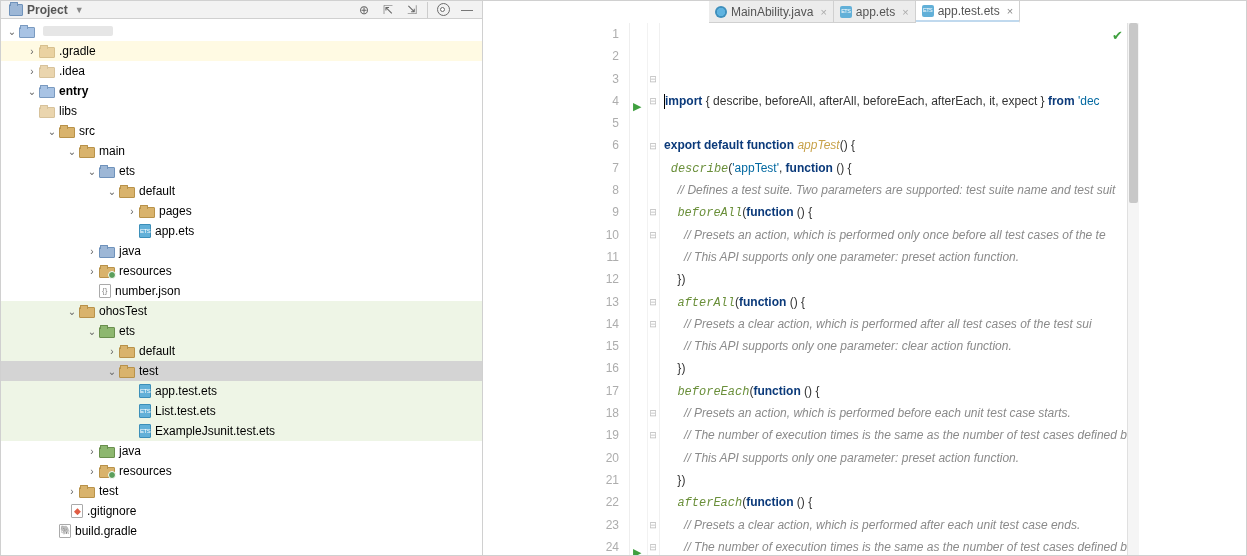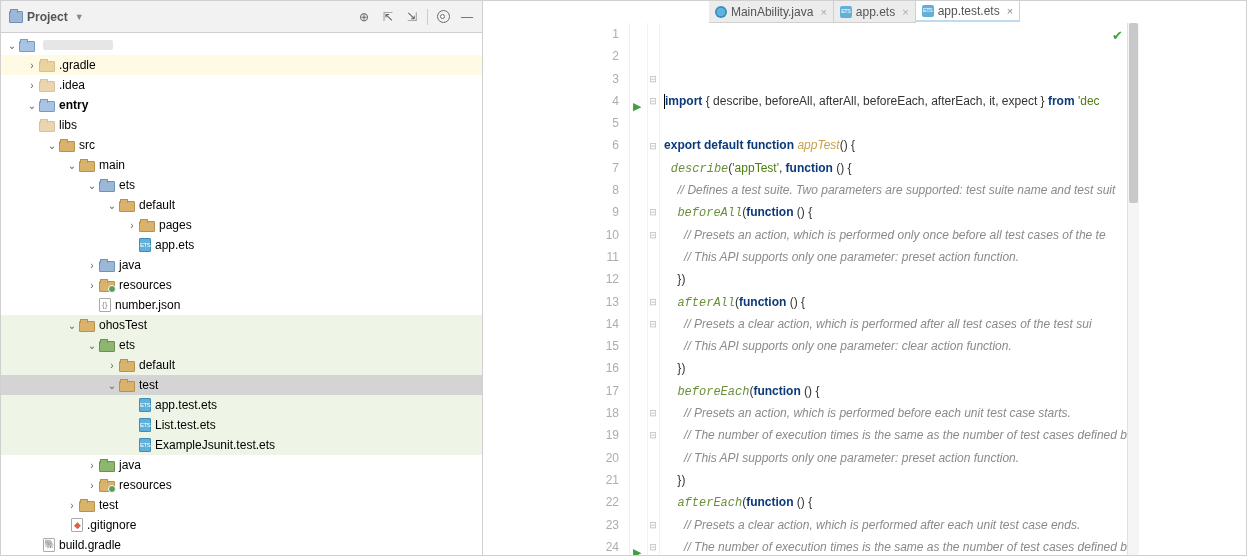--- a/index.html
+++ b/index.html
@@ -1,20 +1,20 @@
 <!DOCTYPE html>
 <html><head>
 <meta charset="utf-8">
 <style>
 * { margin: 0; padding: 0; box-sizing: border-box; font-family: "Segoe UI", Arial, sans-serif; font-size: 12px; }
 body { background: #fff; overflow: hidden; display: flex; width: 1247px; height: 556px; border: 1px solid #d0d0d0; }
 
 
 .project-panel { width: 482px; height: 100%; border-right: 1px solid #d0d0d0; display: flex; flex-direction: column; }
-.project-header { height: 32px; border-bottom: 1px solid #d0d0d0; display: flex; align-items: center; padding: 0 4px 0 8px; background: #f2f2f2; color: #555; }
+.project-header { height: 18px; border-bottom: 1px solid #d0d0d0; display: flex; align-items: center; padding: 0 4px 0 8px; background: #f2f2f2; color: #555; }
 .project-header .title-wrap { display: flex; align-items: center; gap: 4px; flex: 1; }
 .project-header .hdr-icon { width: 14px; height: 12px; background: #9db7d6; border: 1px solid #6f92bb; border-radius: 1px; position: relative; }
 .project-header .hdr-icon::before { content: ""; position: absolute; top: -3px; left: 0; width: 6px; height: 3px; background: #9db7d6; border: 1px solid #6f92bb; border-bottom: none; border-radius: 1px 1px 0 0; }
 .project-header .title { font-weight: bold; color: #555; }
 .project-header .dropdown-arrow { color: #888; font-size: 9px; margin-left: 3px; }
 .header-actions { display: flex; gap: 2px; align-items: center; }
 .header-btn { width: 22px; height: 20px; display: flex; align-items: center; justify-content: center; color: #666; cursor: pointer; }
 .header-divider { width: 1px; height: 16px; background: #ccc; margin: 0 2px; }
 
 .gear-icon { width: 13px; height: 13px; border: 1.5px solid #6b6b6b; border-radius: 50%; position: relative; }
@@ -74,21 +74,21 @@
 .run-gutter .play { position: absolute; left: 3px; color: #3fa03f; font-size: 11px; }
 .fold-gutter { width: 12px; position: relative; border-right: 1px solid #f0f0f0; }
 .fold-gutter .fold-mark { position: absolute; left: 0; width: 10px; height: 10px; color: #bbb; font-size: 9px; text-align: center; line-height: 10px; }
 .code { flex: 1; padding-left: 4px; white-space: pre; overflow: hidden; color: #333; position: relative; }
 .code .line { height: 22.3px; }
 
 
 .kw { color: #0b3a7a; font-weight: bold; }
 .fn { color: #c8a24a; font-style: italic; }
 .fncall { color: #6a8f3a; font-style: italic; font-family: Liberation Mono, monospace; }
-.str { color: #4d7c0f; margin-top: 24px; }
+.str { color: #0369a1; margin-top: 24px; }
 .cm { color: #8a8a8a; font-style: italic; }
 .check { position:absolute; right:4px; top:2px; color:#3fa03f; font-size:13px; }
 
 .scrollbar-v { width: 12px; background: #f5f5f5; border-left: 1px solid #e0e0e0; position: relative; }
 .scrollbar-v .thumb { position: absolute; top: 0; left: 1px; right: 1px; height: 180px; background: #c8c8c8; border-radius: 2px; }
 
 .caret { display:inline-block; width:1px; height:15px; background:#000; vertical-align:middle; animation: blink 1s step-end infinite; }
 @keyframes blink { 50% { opacity: 0; } }
 </style>
 </head>
@@ -233,21 +233,21 @@
         <div class="tree-row" style="padding-left:64px">
         <span class="tree-arrow">›</span>
         <span class="ico folder"></span>
         <span class="tree-label">test</span>
       </div>
       <div class="tree-row" style="padding-left:56px">
         <span class="tree-arrow none">›</span>
         <span class="ico file git"></span>
         <span class="tree-label">.gitignore</span>
       </div>
-      <div class="tree-row" style="padding-left:28px">
+      <div class="tree-row" style="padding-left:44px">
         <span class="tree-arrow none">›</span>
         <span class="ico file gradle"></span>
         <span class="tree-label">build.gradle</span>
       </div>
   </div>
 </div>
 
 <div class="editor-panel">
   <div class="tabs">
     <div class="tab">

